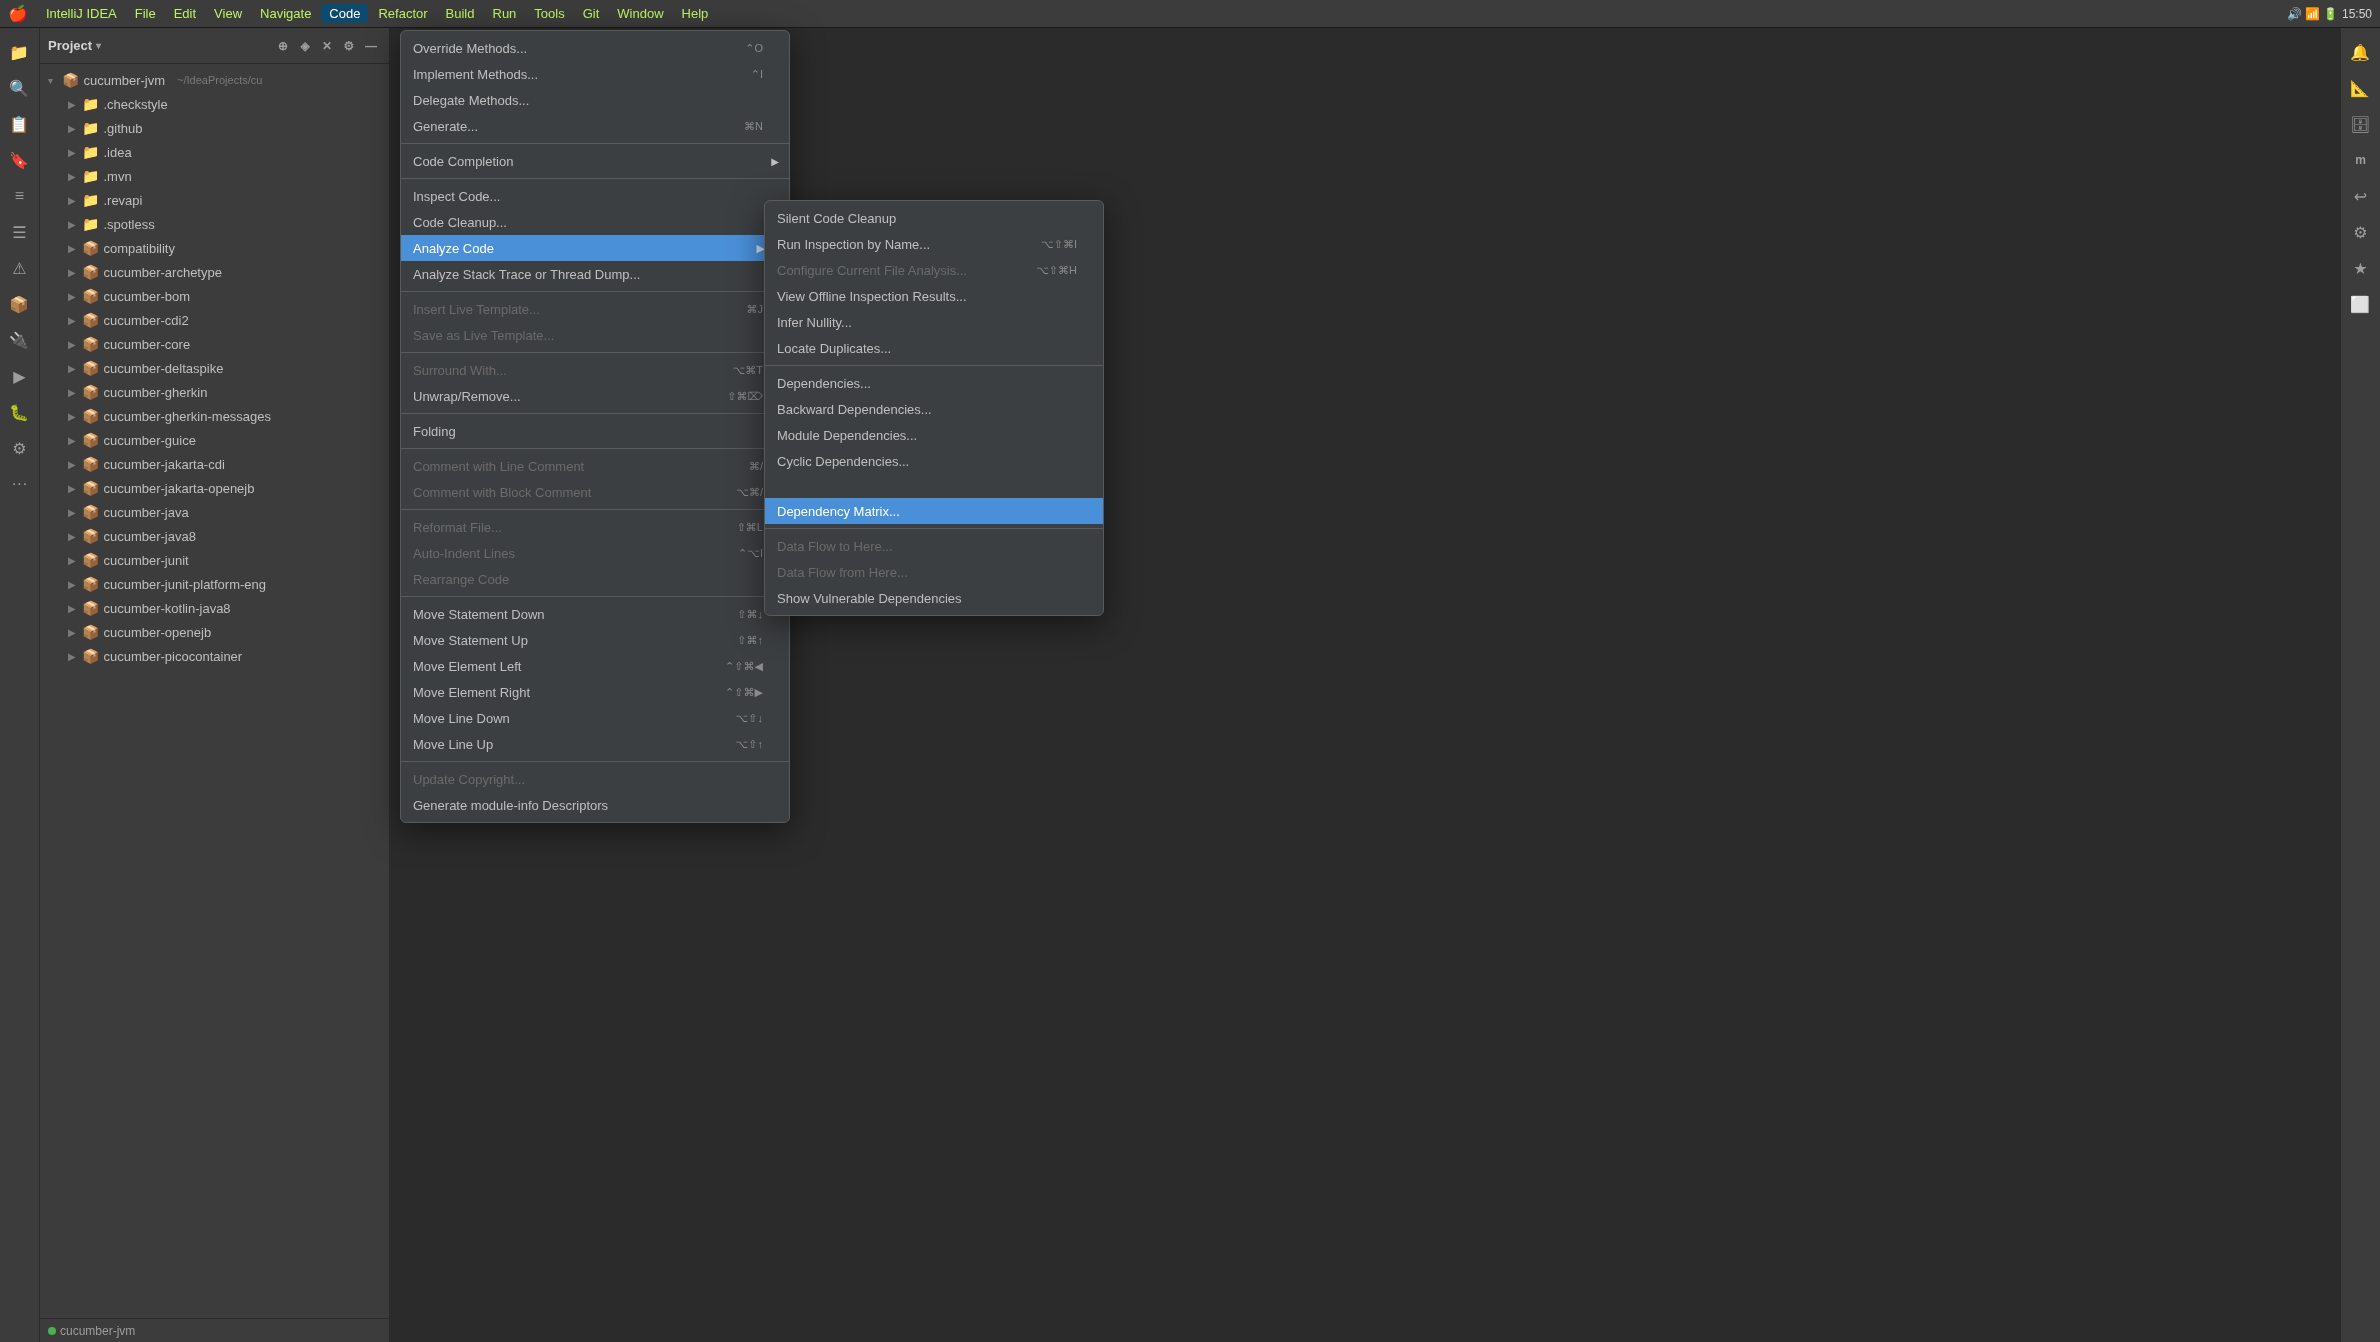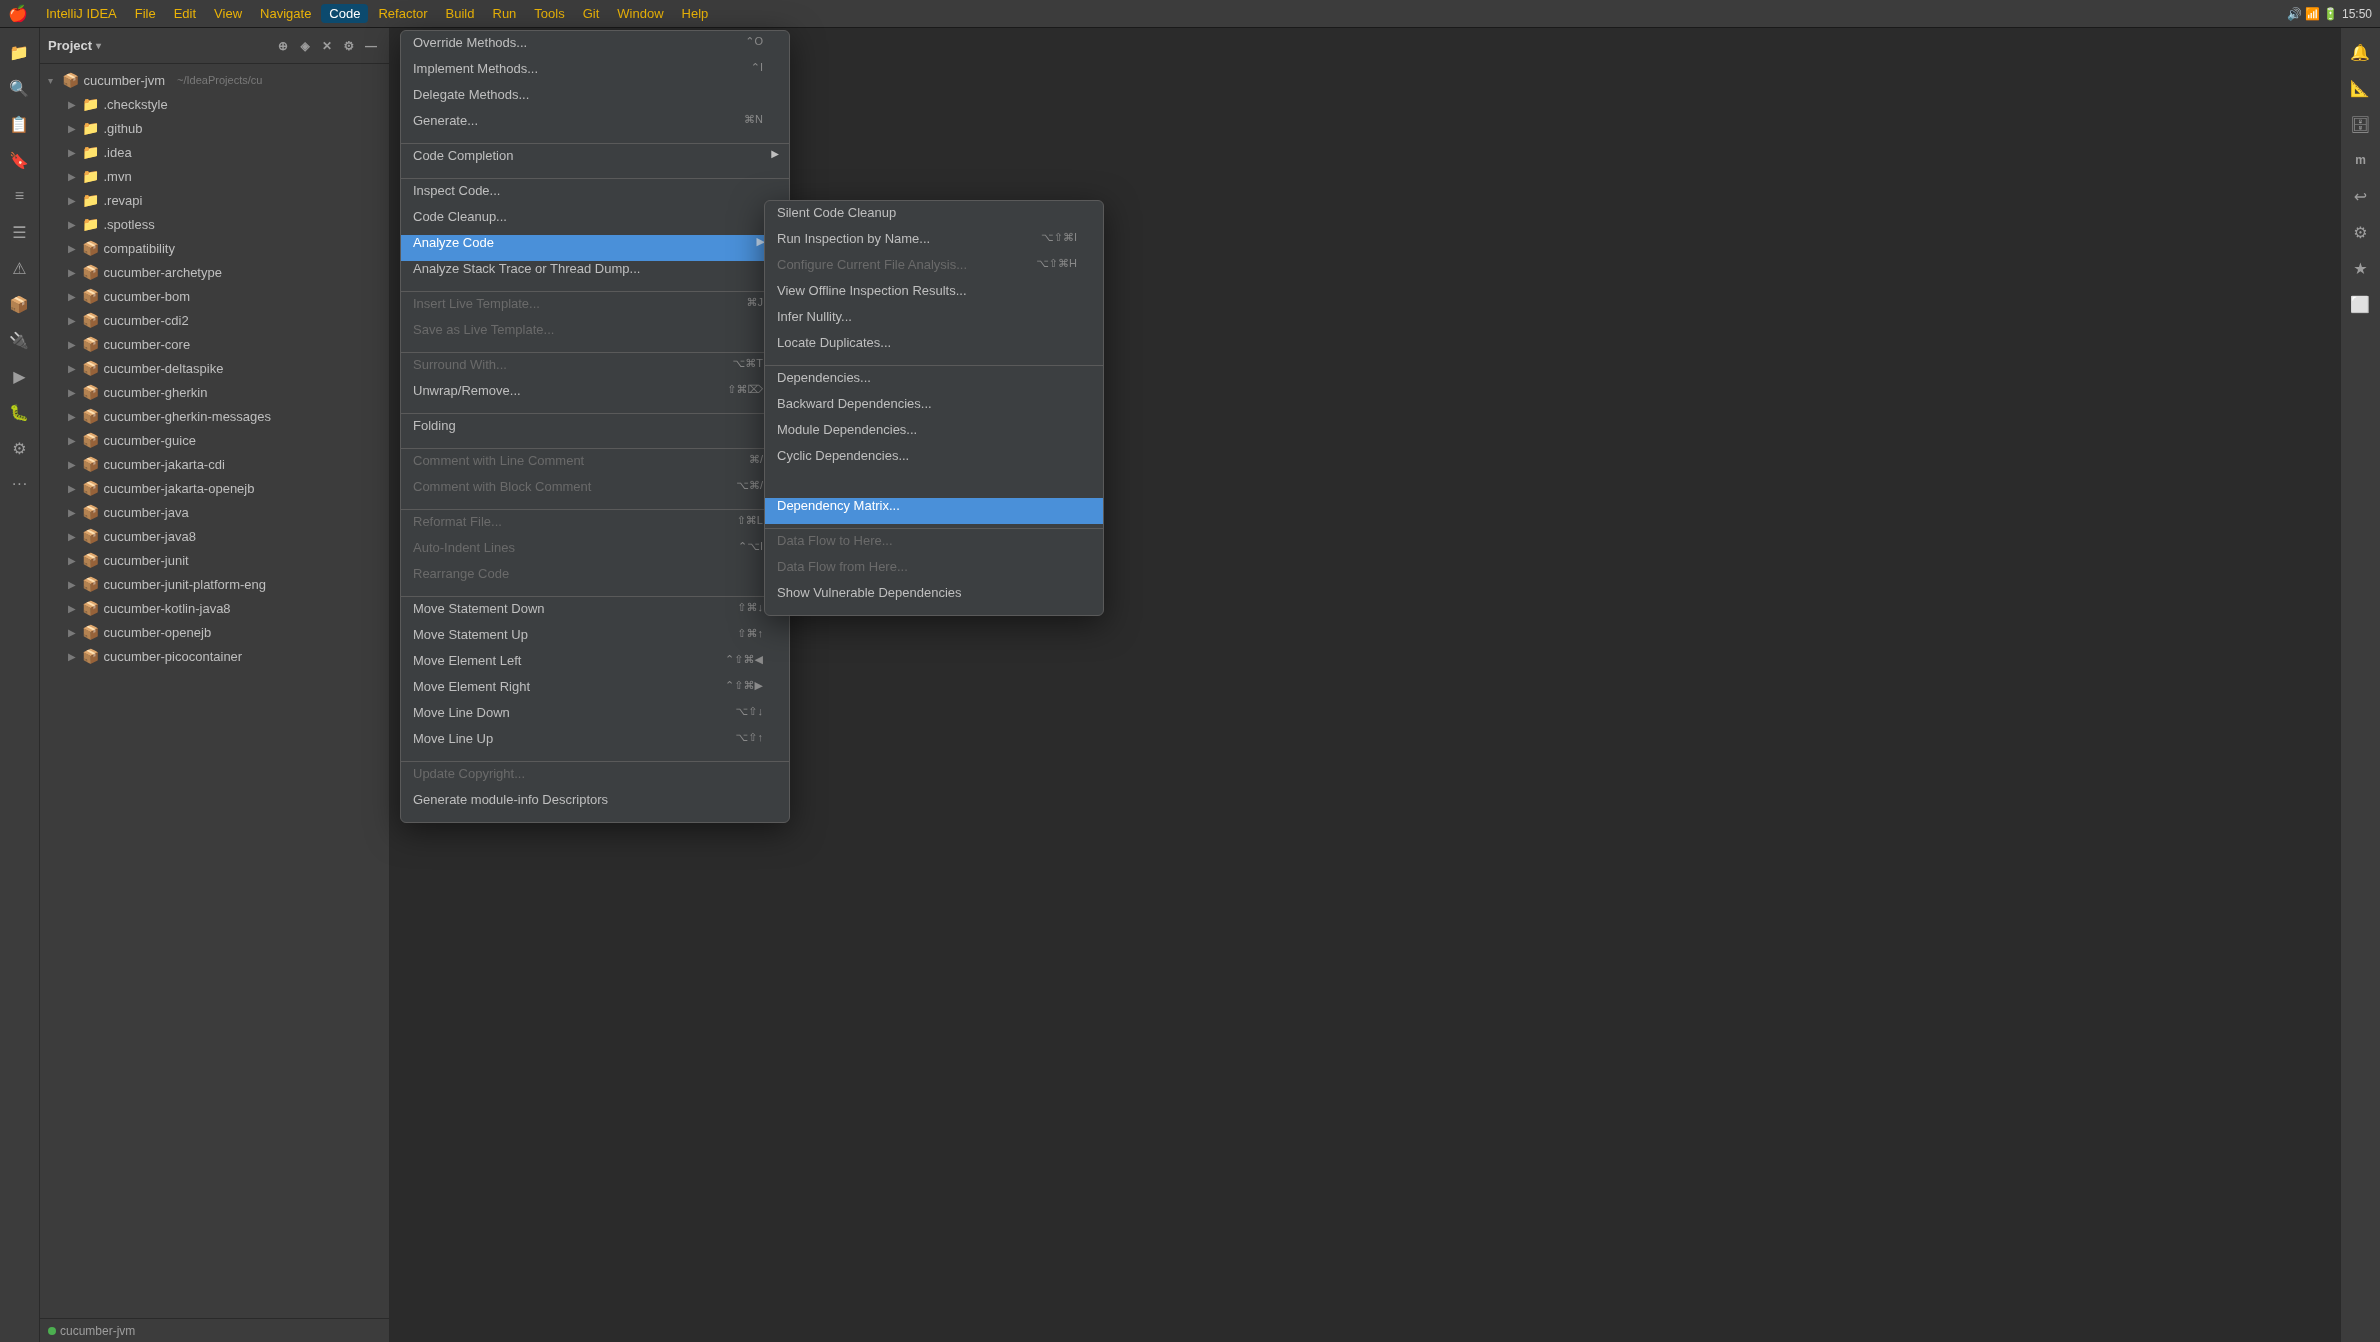--- a/index.html
+++ b/index.html
@@ -25,21 +25,21 @@
       border-bottom: 1px solid #1a1a1a;
       position: absolute;
       top: 0; left: 0; right: 0;
       z-index: 100;
     }
     .menubar-item {
       padding: 2px 8px;
       border-radius: 4px;
       cursor: pointer;
       font-size: 13px;
-      color: #eab308;
+      color: #bef264;
       white-space: nowrap;
     }
     .menubar-item.active { background: #0c4a6e; color: white; }
     .apple-logo { font-size: 16px; margin-right: 8px; }
     .menubar-spacer { flex: 1; }
     .menubar-right { display: flex; align-items: center; gap: 8px; font-size: 12px; color: #d4d4d4; }
 
     
     .main-layout {
       position: absolute;
@@ -159,20 +159,21 @@
       border: 1px solid #5a5a5a;
       border-radius: 6px;
       box-shadow: 0 8px 32px rgba(0,0,0,0.5);
       padding: 4px 0;
       z-index: 200;
       font-size: 13px;
     }
     .menu-item {
       height: 26px;
       display: flex;
+      align-items: center;
       padding: 0 12px;
       cursor: pointer;
       position: relative;
       gap: 8px;
       color: #bfbfbf;
     }
     .menu-item.disabled { color: #6a6a6a; cursor: default; }
     .menu-item.has-sub::after {
       content: '▶';
       position: absolute;

